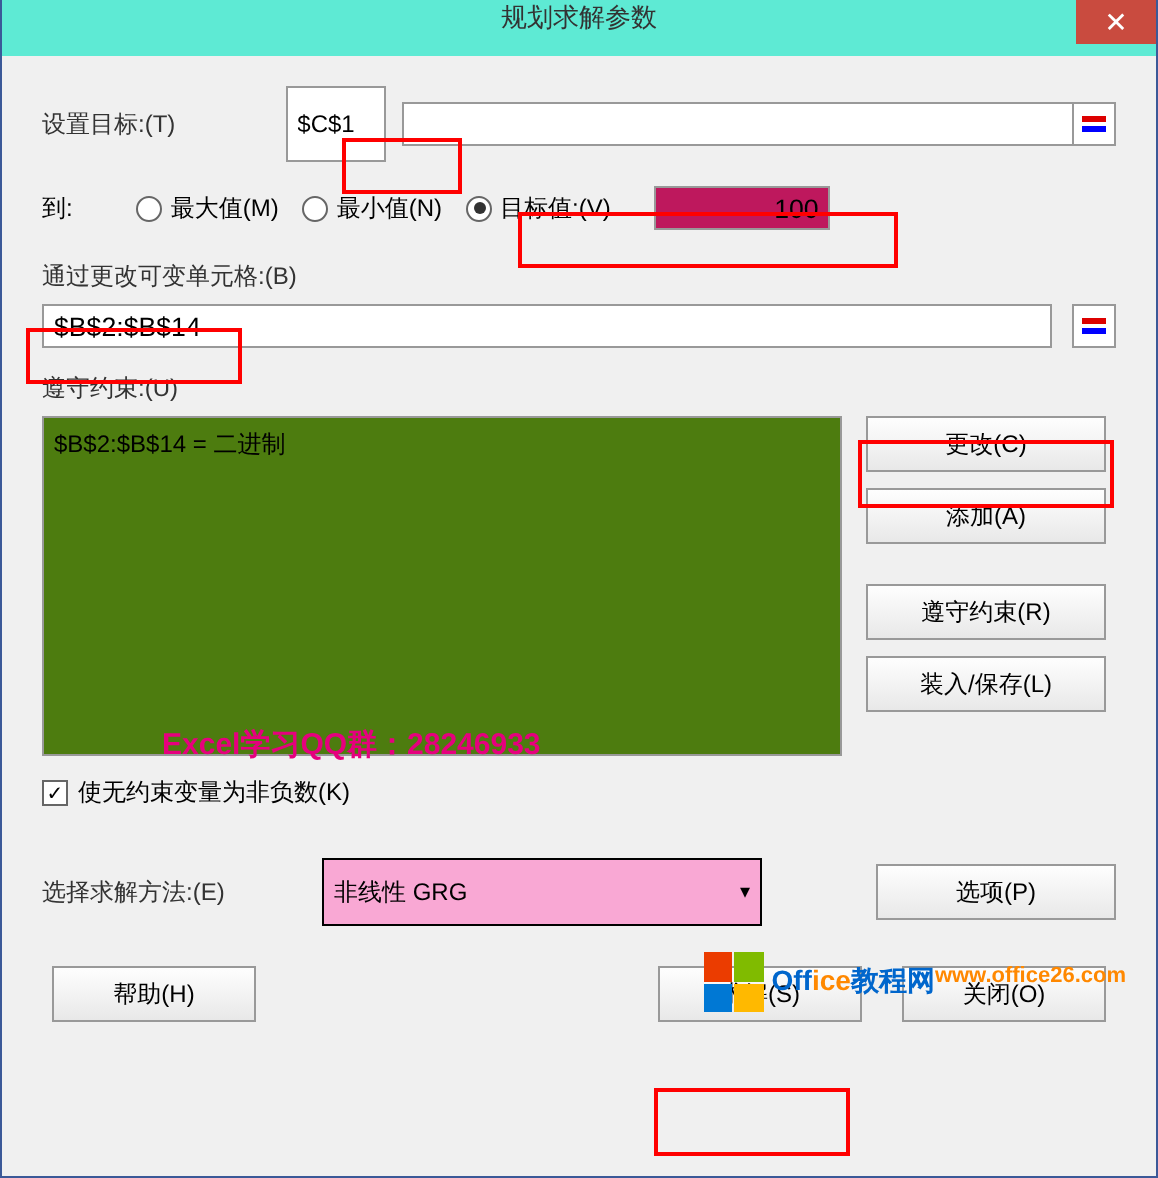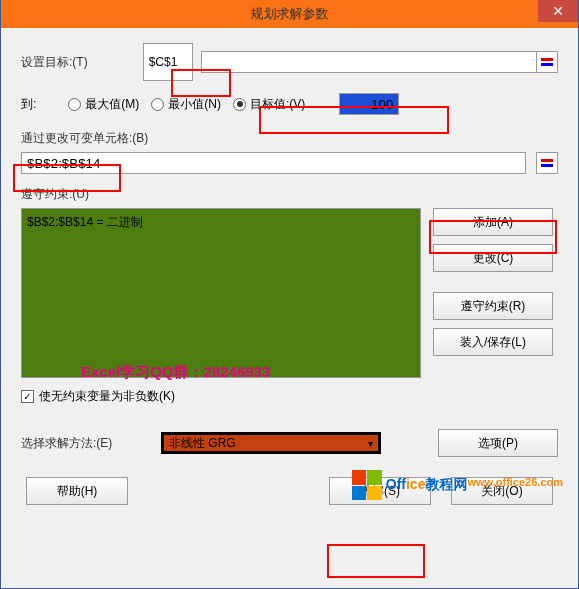--- a/index.html
+++ b/index.html
@@ -14,25 +14,24 @@
     .window {
       width: 579px;
       height: 589px;
       border-left: 1px solid #3b5998;
       border-right: 1px solid #3b5998;
       border-bottom: 1px solid #3b5998;
       background: #f0f0f0;
       position: relative;
     }
     .titlebar {
-      background: #f97316;
+      background: #5eead4;
       height: 28px;
       position: relative;
       display: flex;
-      align-items: center;
       justify-content: center;
       color: #222;
     }
     .titlebar-text {
       color: #333;
       font-size: 13px;
     }
     .close-btn {
       position: absolute;
       right: 0;
@@ -118,27 +117,27 @@
       content: '';
       position: absolute;
       width: 6px;
       height: 6px;
       background: #333;
       border-radius: 50%;
       left: 2.5px;
       top: 2.5px;
     }
     .target-value-input {
-      width: 60px;
-      height: 22px;
-      background: #1d4ed8;
+      width: 88px;
+      height: 22px;
+      background: #be185d;
       border: 1px solid #999;
       padding: 3px 5px;
       text-align: right;
-      margin-left: 22px;
+      margin-left: 10px;
     }
     .var-input {
       width: 505px;
       height: 22px;
       background: #fff;
       border: 1px solid #999;
       padding: 3px 5px;
       position: relative;
       z-index: 1;
     }
@@ -187,23 +186,23 @@
       background: #fff;
       border: 1px solid #666;
       display: inline-flex;
       align-items: center;
       justify-content: center;
       font-size: 10px;
     }
     .method-row { margin-top: 24px; display: flex; align-items: center; gap: 0; }
     .select {
       width: 220px;
-      height: 22px;
-      background: #c2410c;
-      border: 3px solid #000000;
+      height: 34px;
+      background: #f9a8d4;
+      border: 1px solid #000000;
       padding: 2px 5px;
       display: flex;
       justify-content: space-between;
       align-items: center;
     }
     .select-arrow { font-size: 10px; }
     .fieldset {
       margin-top: 15px;
       border: 1px solid #bbb;
       padding: 8px 10px;
@@ -319,22 +318,22 @@
       </div>
     </div>
     <div class="highlight" style="left:12px;top:136px;width:108px;height:28px;"></div>
 
     <div class="label constraints-label">遵守约束:(U)</div>
     <div class="constraints-row">
       <div class="constraints-box">
         <div>$B$2:$B$14 = 二进制</div>
       </div>
       <div class="button-col">
+        <div class="btn">更改(C)</div>
         <div class="btn">添加(A)</div>
-        <div class="btn">更改(C)</div>
         <div style="height:4px;"></div>
         <div class="btn">遵守约束(R)</div>
         <div class="btn">装入/保存(L)</div>
       </div>
     </div>
     <div class="highlight" style="left:428px;top:192px;width:128px;height:34px;"></div>
 
     <div class="qq-text">Excel学习QQ群：28246933</div>
 
     <div class="checkbox-row">

